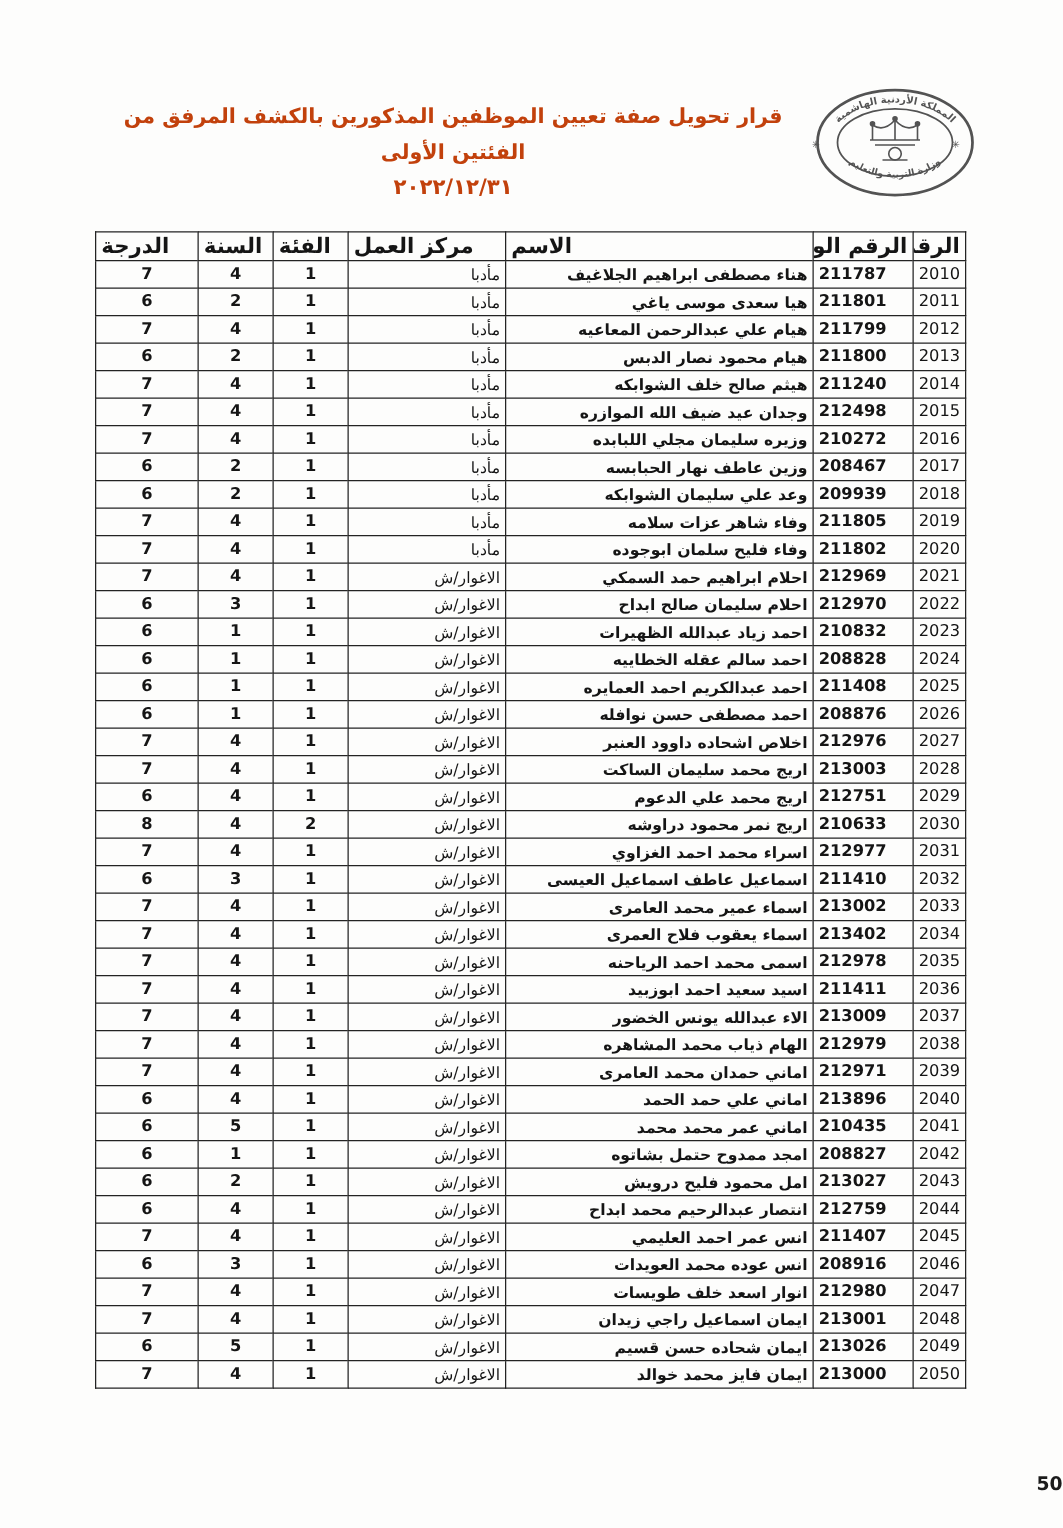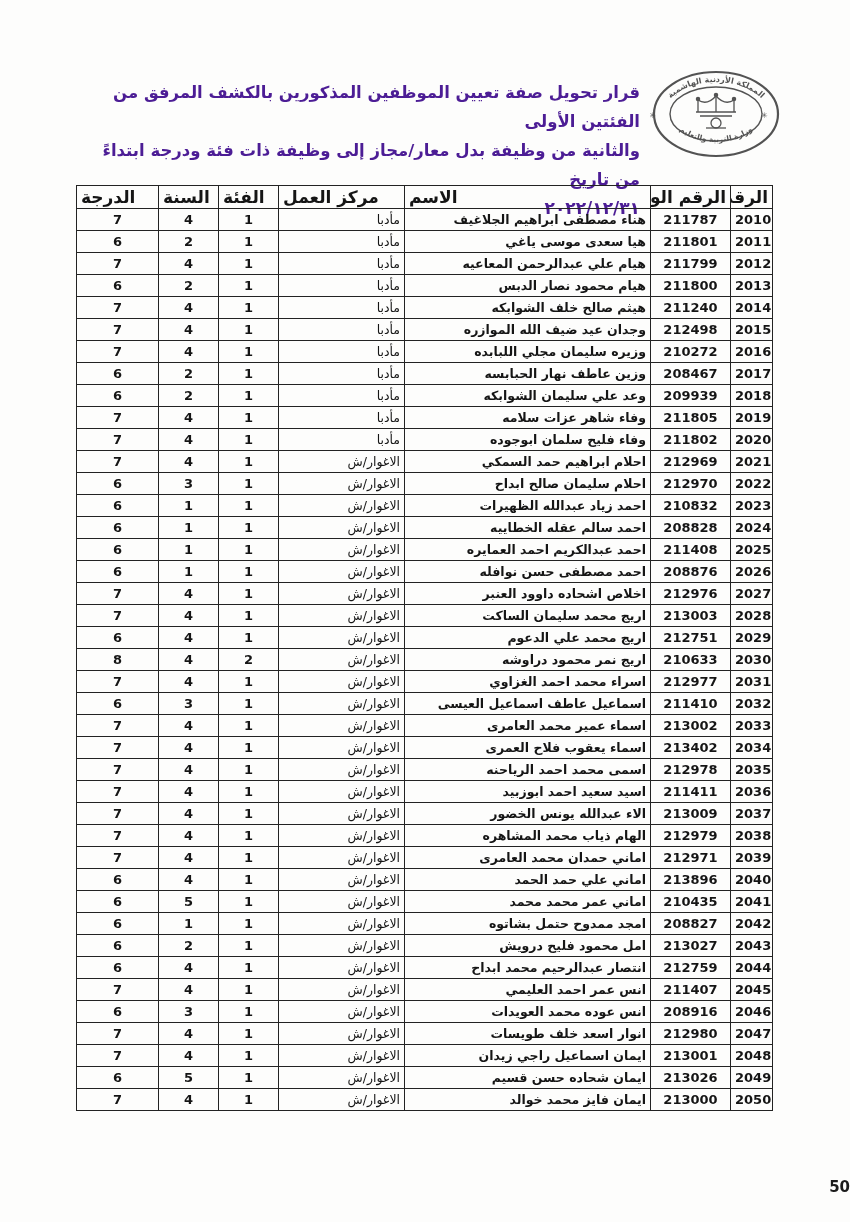--- a/index.html
+++ b/index.html
@@ -10,41 +10,41 @@
     background:#fdfdfc; overflow:hidden;
   }
 
   
   .seal {
     position:absolute; top:68px; left:650px; width:132px; height:92px;
     opacity:.88;
   }
   .title-block {
     position:absolute; top:78px; right:210px; width:555px;
-    direction:rtl;
-    font-weight:bold; font-size:16.5px; line-height:29px; color:#4c1d95;
+    text-align:center; direction:rtl;
+    font-weight:bold; font-size:16.5px; line-height:29px; color:#c2410c;
   }
   .title-date { font-size:17px; letter-spacing:2px; }
 
   
   table.roster {
     position:absolute; top:185px; right:77px;
     border-collapse:collapse; table-layout:fixed;
     width:696px; direction:rtl;
     font-size:12.5px; color:#151515;
   }
   table.roster th, table.roster td {
     border:1.7px solid #232323;
     padding:1px 4px; overflow:hidden; white-space:nowrap;
     height:22px; vertical-align:middle;
   }
   table.roster th { font-weight:bold; text-align:left; font-size:17px; height:21px; }
   
-  .col0 { width:42px;  text-align:center; font-weight:bold; font-size:13px; }
-  .col1 { width:80px;  text-align:center; font-weight:bold; font-size:13px; }
+  .col0 { width:42px;  text-align:center; font-weight:normal; font-size:13px; }
+  .col1 { width:80px;  font-weight:bold; font-size:13px; }
   .col2 { width:246px;  font-weight:bold; }
   .col3 { width:126px; text-align:right; }
   .col4 { width:60px;  text-align:center; font-weight:bold; font-size:13px; }
   .col5 { width:60px;  text-align:center; font-weight:bold; font-size:13px; }
   .col6 { width:82px;  text-align:center; font-weight:bold; font-size:13px; }
   td.col0, td.col1 { direction:ltr; }
 
   
   .page-number {
     position:absolute; top:1178px; left:0; width:100%;
@@ -79,21 +79,20 @@
       <path d="M 46,44 L 86,44 M 50,48 L 82,48"></path>
       <circle cx="66" cy="55" r="5"></circle>
       <path d="M 56,60 L 76,60"></path>
     </g>
     <text x="6" y="50" font-size="8" fill="#3c3c3c">✳</text>
     <text x="118" y="50" font-size="8" fill="#3c3c3c">✳</text>
   </svg>
 
   <div class="title-block">
     <div>قرار تحويل صفة تعيين الموظفين المذكورين بالكشف المرفق من الفئتين الأولى</div>
-    <div>والثانية من وظيفة بدل معار/مجاز إلى وظيفة ذات فئة ودرجة  ابتداءً من تاريخ</div>
     <div class="title-date">٢٠٢٢/١٢/٣١</div>
   </div>
 
   <table class="roster">
     <thead>
       <tr>
           <th class="col0">الرقم</th>
           <th class="col1">الرقم الوزاري</th>
           <th class="col2">الاسم</th>
           <th class="col3">مركز العمل</th>

